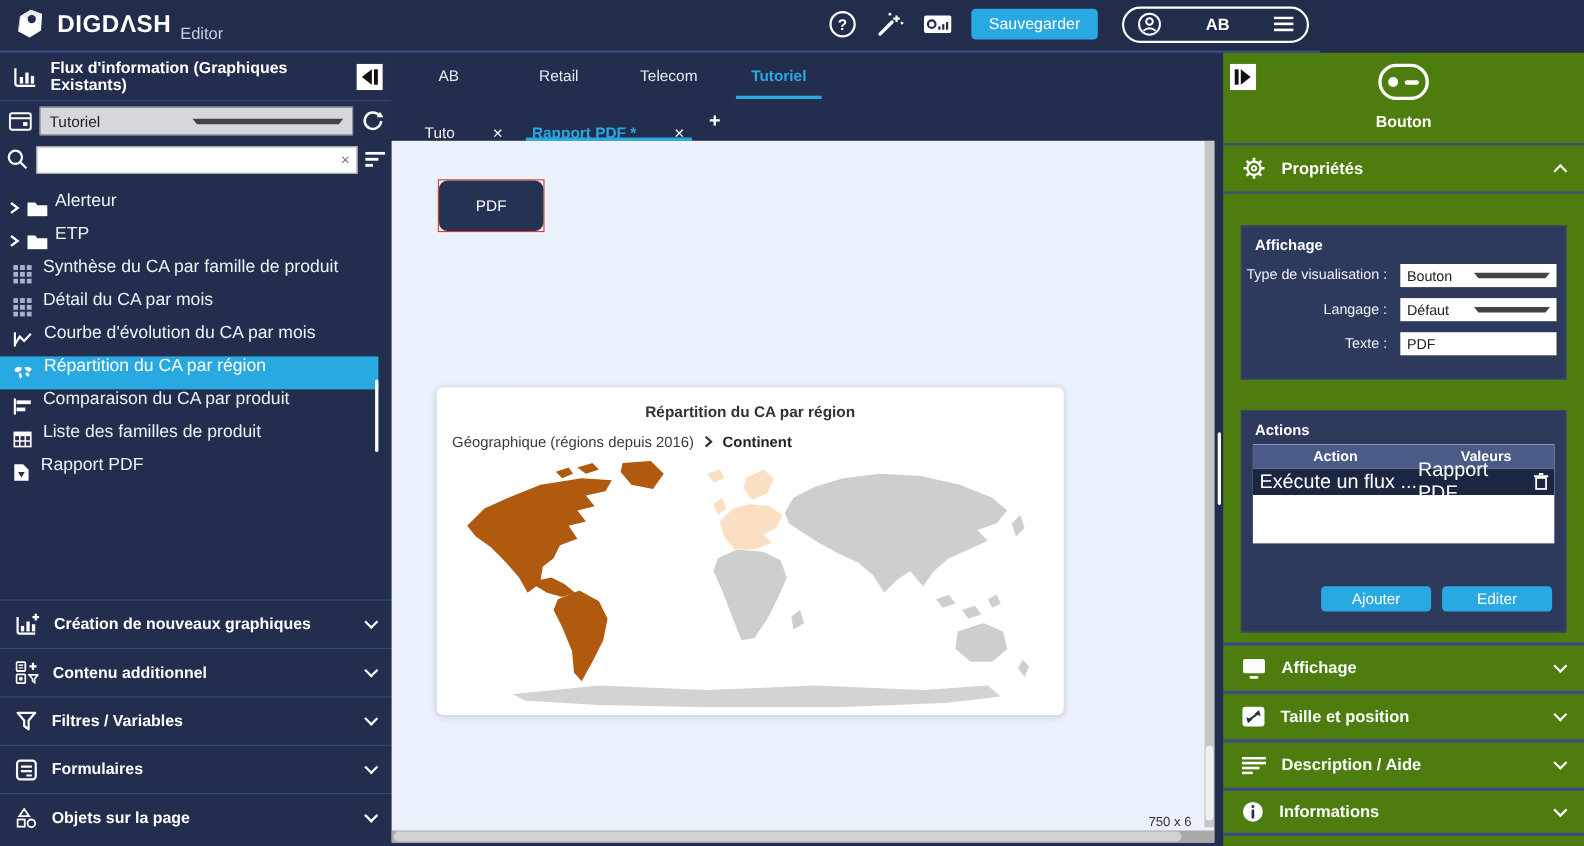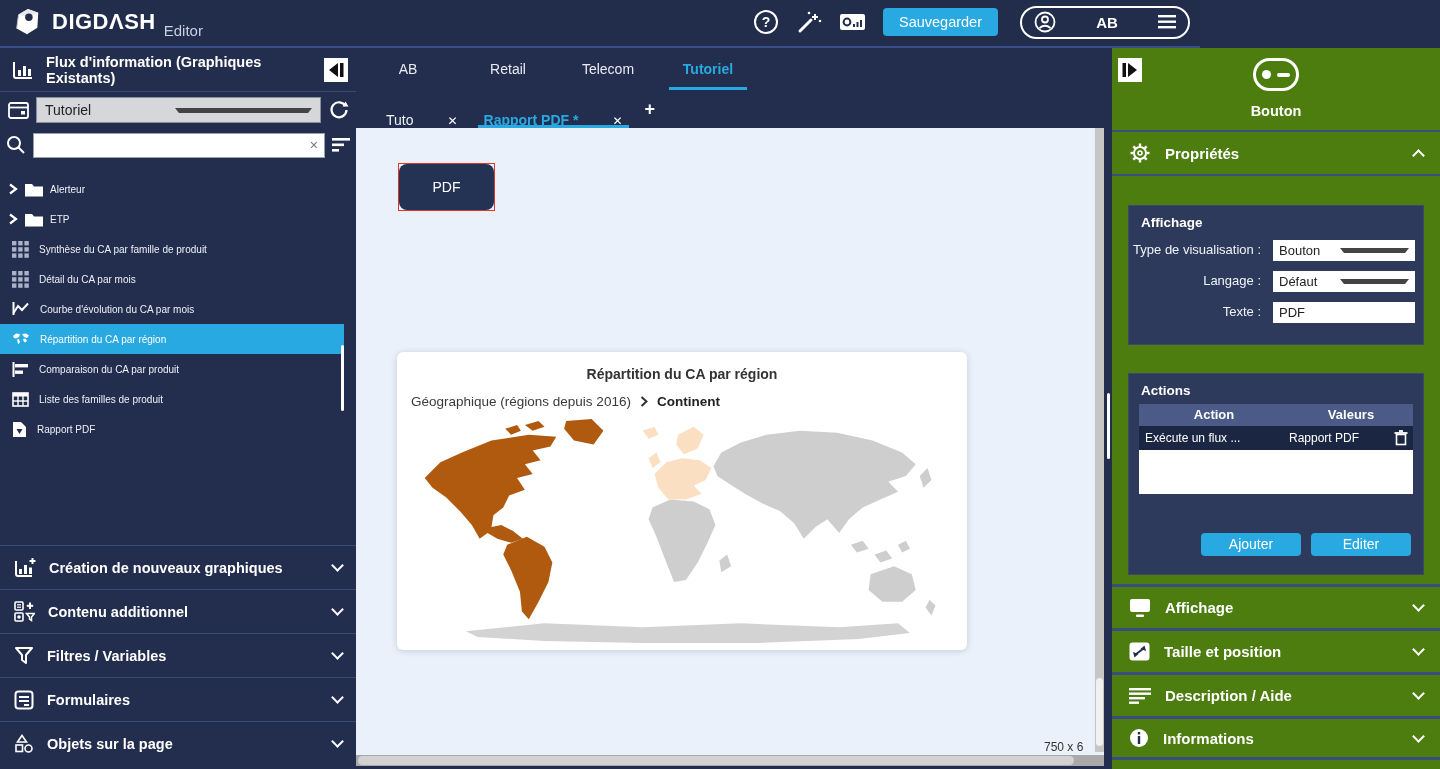--- a/index.html
+++ b/index.html
@@ -30,21 +30,21 @@
                  display:flex; align-items:center; padding:0 8px; }
   .flow-select span { flex:1; }
   .sb-search { height:34px; display:flex; align-items:center; padding:0 6px 0 6px; gap:7px; }
   .search-box { flex:1; height:25px; background:#fff; border:1px solid #9aa0ab; position:relative; display:flex; align-items:center; }
   .search-box input { border:none; outline:none; width:100%; height:100%; padding:0 22px 0 6px; font-size:13px; color:#222;
                       font-family:"Liberation Sans",sans-serif; background:transparent; }
   .search-clear { position:absolute; right:6px; color:#777; font-size:14px; cursor:pointer; line-height:1; }
   .sel-arrow { width:0; height:0; border-left:4px solid transparent; border-right:4px solid transparent; border-top:5px solid #444; }
 
   .sb-tree { position:absolute; top:114px; left:0; right:0; padding-top:12px; }
-  .tree-item { height:30px; display:flex; align-items:center; padding-left:12px; gap:10px; font-size:10px; color:#eef1f7; cursor:pointer; }
+  .tree-item { height:30px; display:flex; padding-left:12px; gap:10px; font-size:16px; color:#eef1f7; cursor:pointer; }
   .tree-item.folder { padding-left:8px; gap:6px; }
   .tree-item.selected { background:#29a9e1; width:344px; color:#fff; }
   .dim { color:#aab2c8; }
 
   .sb-sections { position:absolute; top:497px; left:0; right:0; }
   .sb-section { height:44px; border-top:1px solid #3a4a76; display:flex; align-items:center; padding:0 14px; cursor:pointer; }
   .sb-section-label { font-weight:700; font-size:14.5px; margin-left:13px; flex:1; }
 
   .chev { width:9px; height:9px; border-right:2.5px solid #fff; border-bottom:2.5px solid #fff; transform:rotate(45deg); margin-top:-4px; }
   .chev.up { transform:rotate(225deg); margin-top:4px; }
@@ -102,21 +102,21 @@
   .group-title { font-weight:700; font-size:13.5px; padding:9px 0 0 12px; }
   .field-row { display:grid; grid-template-columns:128px 142px; gap:0 12px; align-items:center; margin-top:10px; padding-left:4px; }
   .field-label { text-align:right; font-size:13px; color:#f0f3f8; line-height:1.25; }
   .ctrl { height:21px; background:#fff; color:#222; font-size:13px; display:flex; align-items:center; padding:0 6px; cursor:pointer; }
   .ctrl span { flex:1; overflow:hidden; white-space:nowrap; }
 
   .tbl { position:absolute; left:10px; right:10px; top:30px; height:90px; background:#fff; overflow:hidden; }
   .tbl-head { height:22px; background:#4b5a87; display:flex; }
   .tbl-head div { text-align:center; font-weight:700; font-size:13px; color:#fff; line-height:22px; }
   .tbl-head .c1 { width:150px; } .tbl-head .c2 { flex:1; }
-  .tbl-row { height:24px; background:#1b2742; color:#fff; display:flex; align-items:center; font-size:12px; cursor:pointer; }
+  .tbl-row { height:24px; background:#1b2742; color:#fff; display:flex; align-items:center; font-size:18px; cursor:pointer; }
   .tbl-row .c1 { width:150px; padding-left:6px; white-space:nowrap; overflow:hidden; }
   .tbl-row .c2 { flex:1; }
   .act-btn { position:absolute; width:100px; height:23px; background:#29a9e1; border-radius:4px; color:#fff; font-size:14px;
              line-height:23px; text-align:center; cursor:pointer; }
 
   .rp-secs { position:absolute; top:536px; left:0; right:0; }
   .rp-sec { height:44px; border-top:3px solid #3b4d80; display:flex; align-items:center; padding:0 17px; cursor:pointer; }
   .rp-sec:last-child { border-bottom:3px solid #3b4d80; }
   .rp-sec-label { font-weight:700; font-size:15px; margin-left:14px; flex:1; }
 </style>

